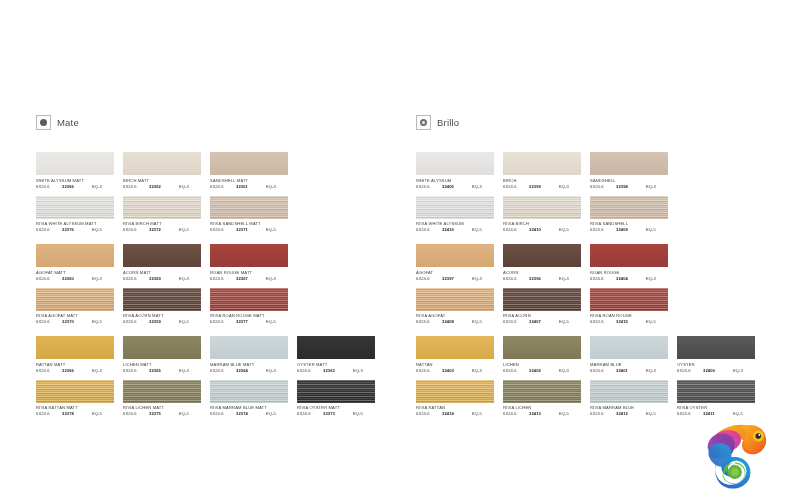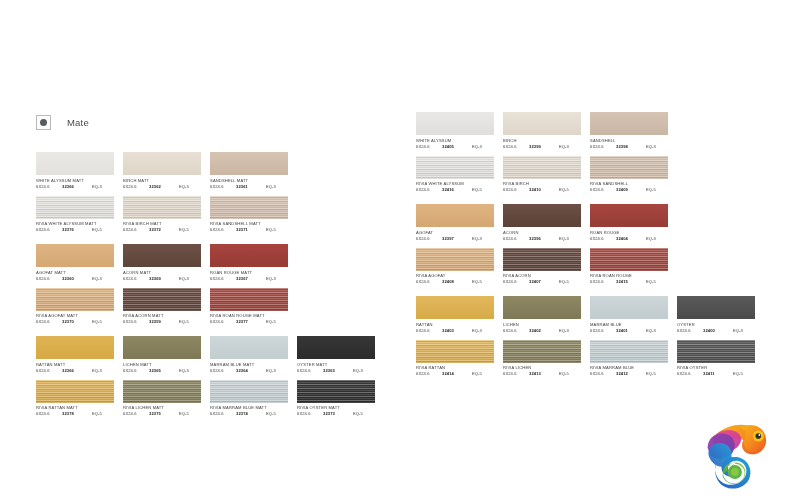--- a/index.html
+++ b/index.html
@@ -25,21 +25,21 @@
   .panel {
     position: absolute;
     top: 112px;
   }
   .panel-mate  { left: 36px; }
   .panel-brillo{ left: 416px; }
 
   .panel-head {
     display: flex;
     align-items: center;
-    gap: 16px;
+    gap: 6px;
     height: 20px;
     margin-bottom: 20px;
   }
   .finish-icon {
     width: 15px;
     height: 15px;
     border: 1px solid #b9b9b9;
     background: #fcfcfc;
     display: flex;
     align-items: center;
@@ -347,20 +347,26 @@
                   <span class="lbl-size">6X24.6</span>
                   <span class="lbl-code">32373</span>
                   <span class="lbl-eq">EQ-5</span>
                 </div>
               </div>
             </div>
           </div>
         </div>
       </div>
       <div class="panel panel-brillo">
+        <div class="panel-head">
+          <span class="finish-icon">
+            <span class="ring"></span>
+          </span>
+          <span class="panel-title">Brillo</span>
+        </div>
         <div class="rows">
           <div class="row">
             <div class="cell">
               <div class="group">
                 <div class="swatch" style="background: linear-gradient(rgb(233, 232, 230) 0%, rgb(223, 222, 220) 100%);"></div>
                 <div class="lbl-name">WHITE ALYSSUM</div>
                 <div class="lbl-meta">
                   <span class="lbl-size">6X24.6</span>
                   <span class="lbl-code">32405</span>
                   <span class="lbl-eq">EQ-3</span>

